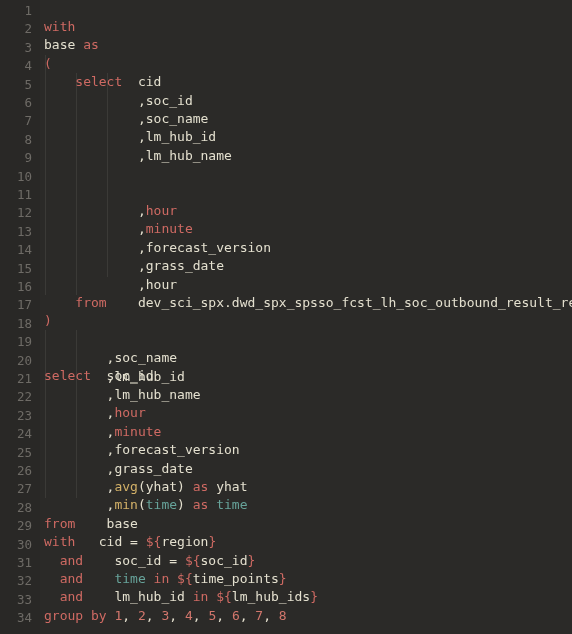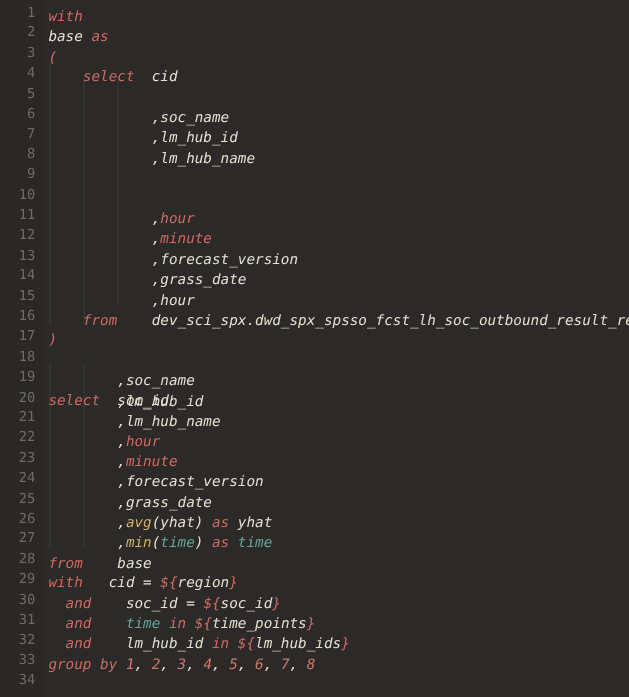--- a/index.html
+++ b/index.html
@@ -43,25 +43,24 @@
     z-index: 1;
   }
   .guide {
     position: absolute;
     width: 1px;
     background: #3b3a37;
   }
   #code {
     position: absolute;
     left: 0;
-    top: 5px;
+    top: 16px;
     width: 572px;
     height: 539px;
     z-index: 3;
-    font-style: italic;
   }
   .cline {
     position: absolute;
     left: 44px;
     white-space: pre;
     font-family: "DejaVu Sans Mono", "Liberation Mono", monospace;
     font-size: 13px;
     letter-spacing: 0px;
   }
   
@@ -122,20 +121,21 @@
       <div class="lnum" style="top: 572.4px;">32</div>
       <div class="lnum" style="top: 590.8px;">33</div>
       <div class="lnum" style="top: 609.2px;">34</div>
     </div>
 
   <div id="code">
       <div class="cline" style="top: 2px;"><span class="kw">with</span></div>
       <div class="cline" style="top: 20.4px;"><span class="id">base </span><span class="kw">as</span></div>
       <div class="cline" style="top: 38.8px;"><span class="kw">(</span></div>
       <div class="cline" style="top: 57.2px; text-align: center;"><span class="id">    </span><span class="kw">select</span><span class="id">  cid</span></div>
+      <div class="cline" style="top: 75.6px;"><span class="id">            ,soc_id</span></div>
       <div class="cline" style="top: 94px;"><span class="id">            ,soc_name</span></div>
       <div class="cline" style="top: 112.4px;"><span class="id">            ,lm_hub_id</span></div>
       <div class="cline" style="top: 130.8px;"><span class="id">            ,lm_hub_name</span></div>
       <div class="cline" style="top: 186px;"><span class="id">            ,</span><span class="kw">hour</span></div>
       <div class="cline" style="top: 204.4px;"><span class="id">            ,</span><span class="kw">minute</span></div>
       <div class="cline" style="top: 222.8px;"><span class="id">            ,forecast_version</span></div>
       <div class="cline" style="top: 241.2px;"><span class="id">            ,grass_date</span></div>
       <div class="cline" style="top: 259.6px;"><span class="id">            ,hour</span></div>
       <div class="cline" style="top: 278px;"><span class="id">    </span><span class="kw">from</span><span class="id">    dev_sci_spx.dwd_spx_spsso_fcst_lh_soc_outbound_result_reg</span></div>
       <div class="cline" style="top: 296.4px;"><span class="kw">)</span></div>

